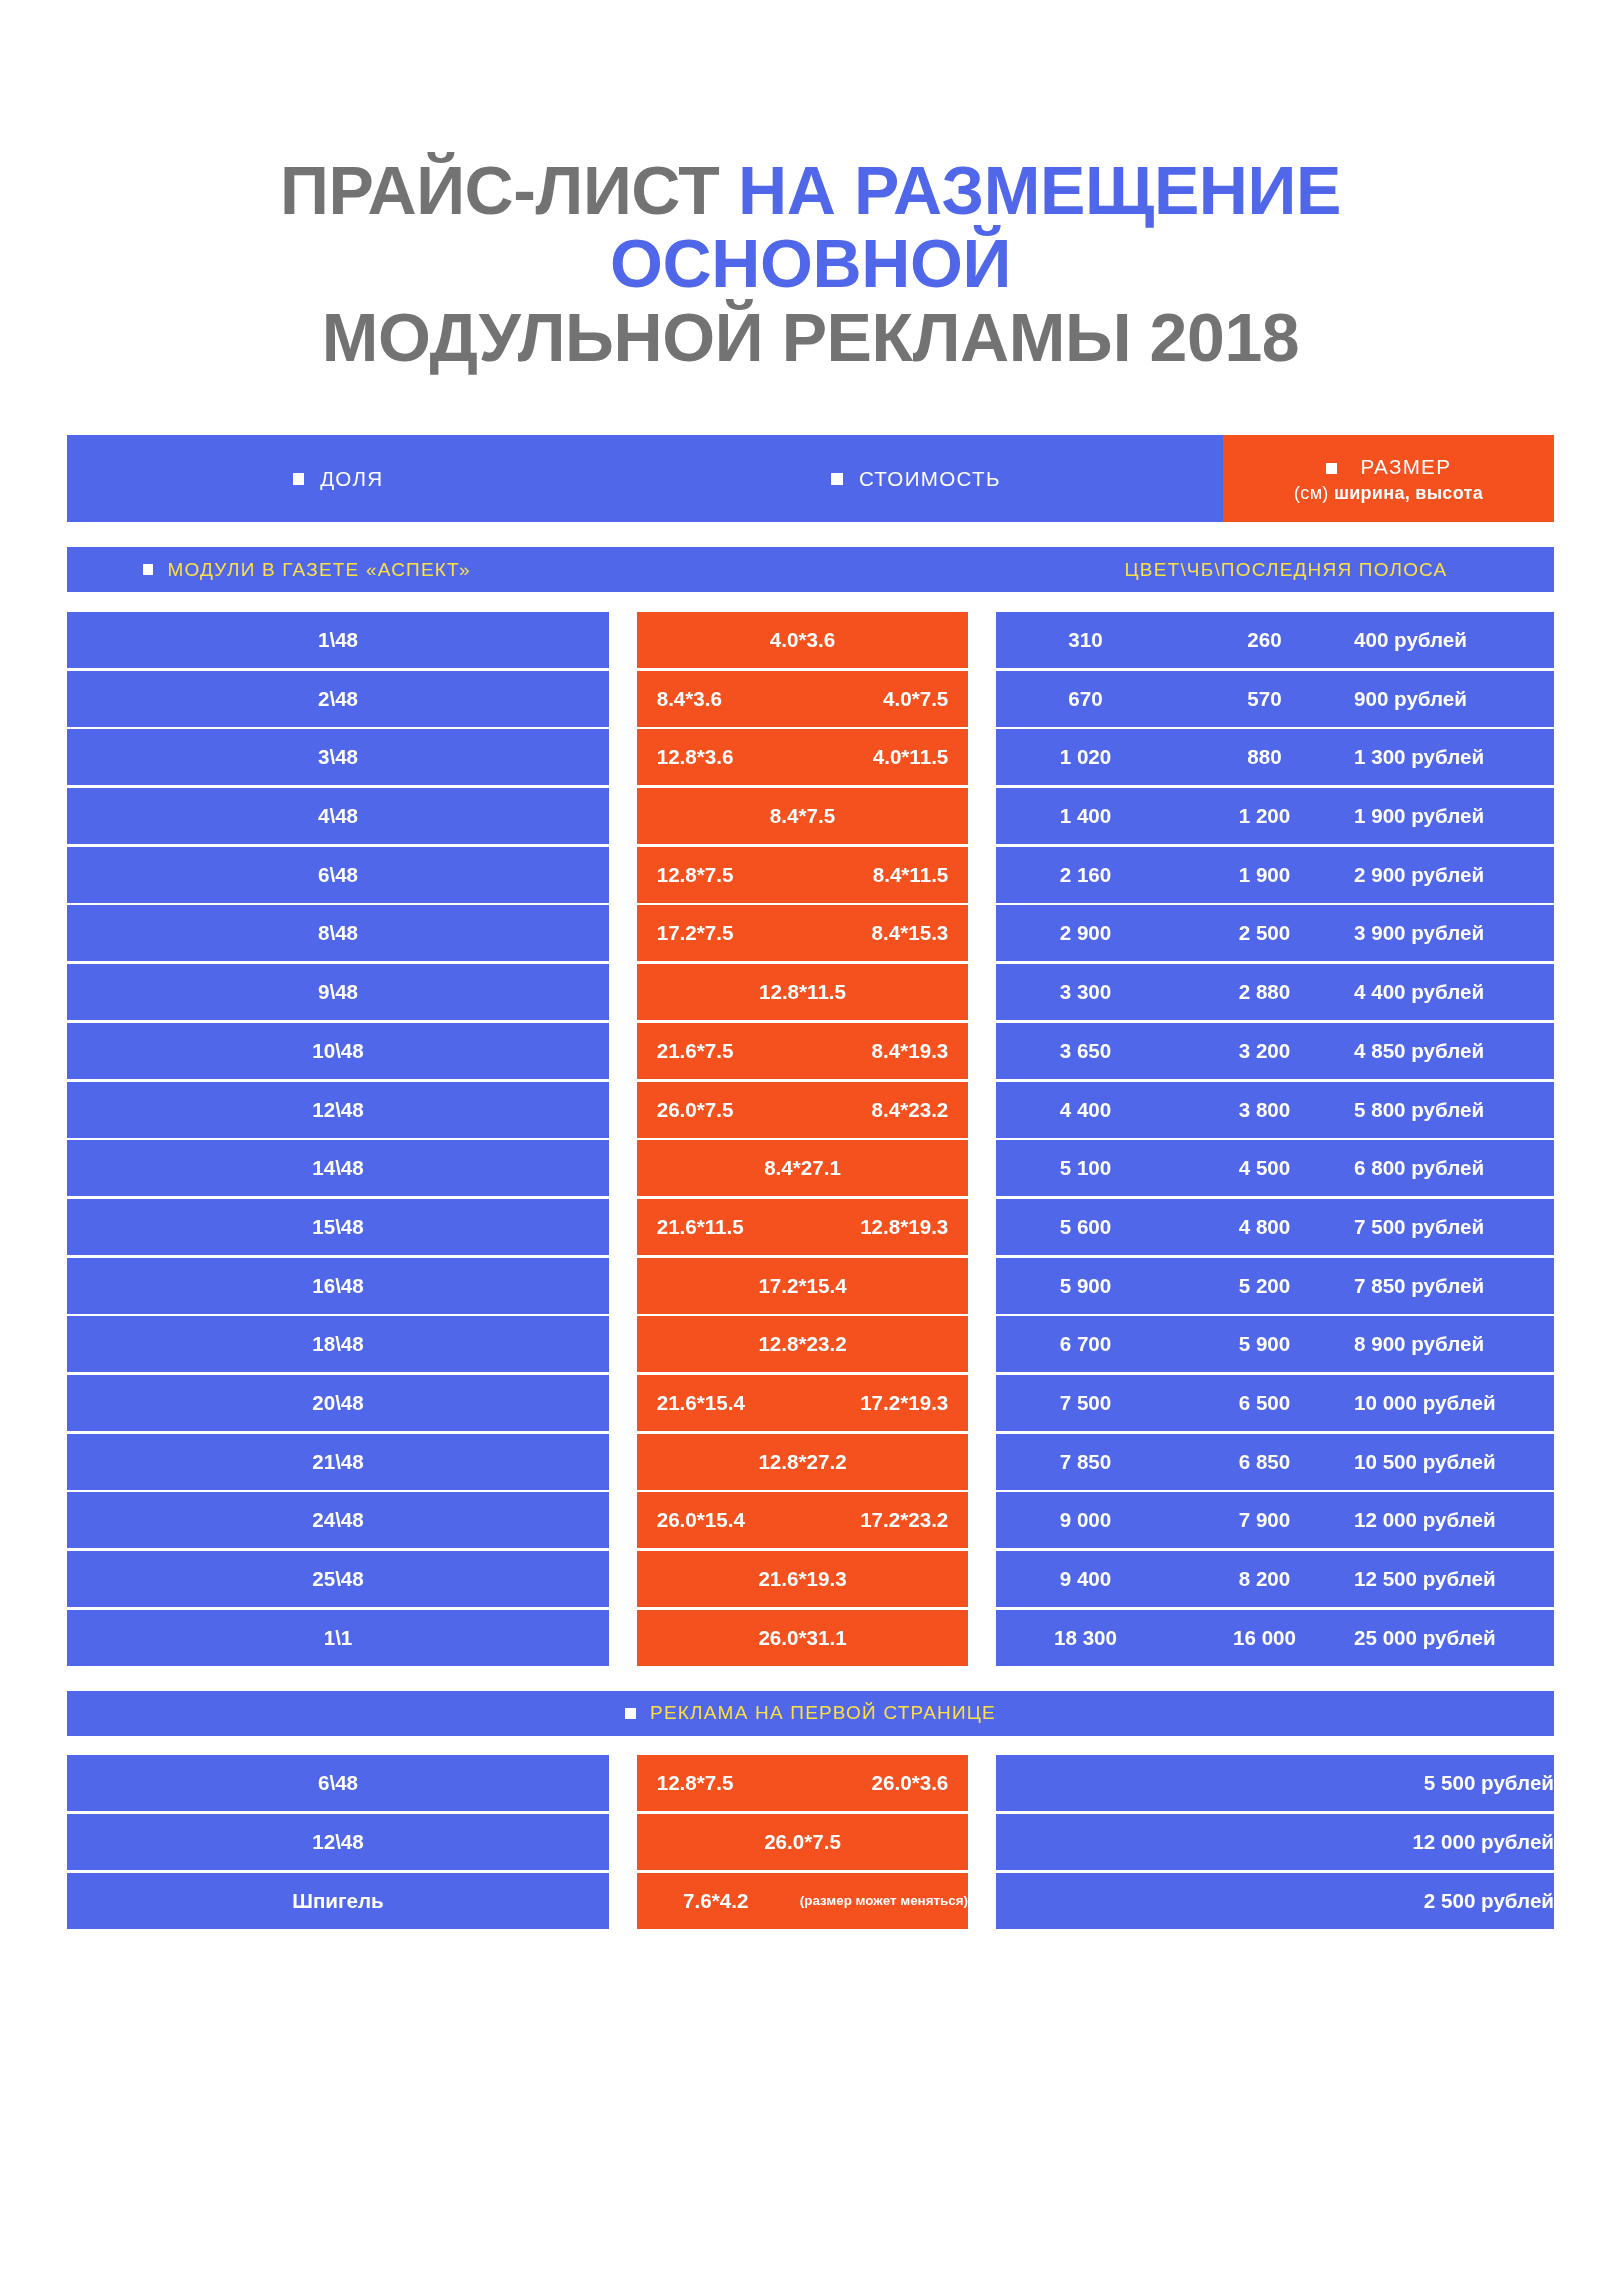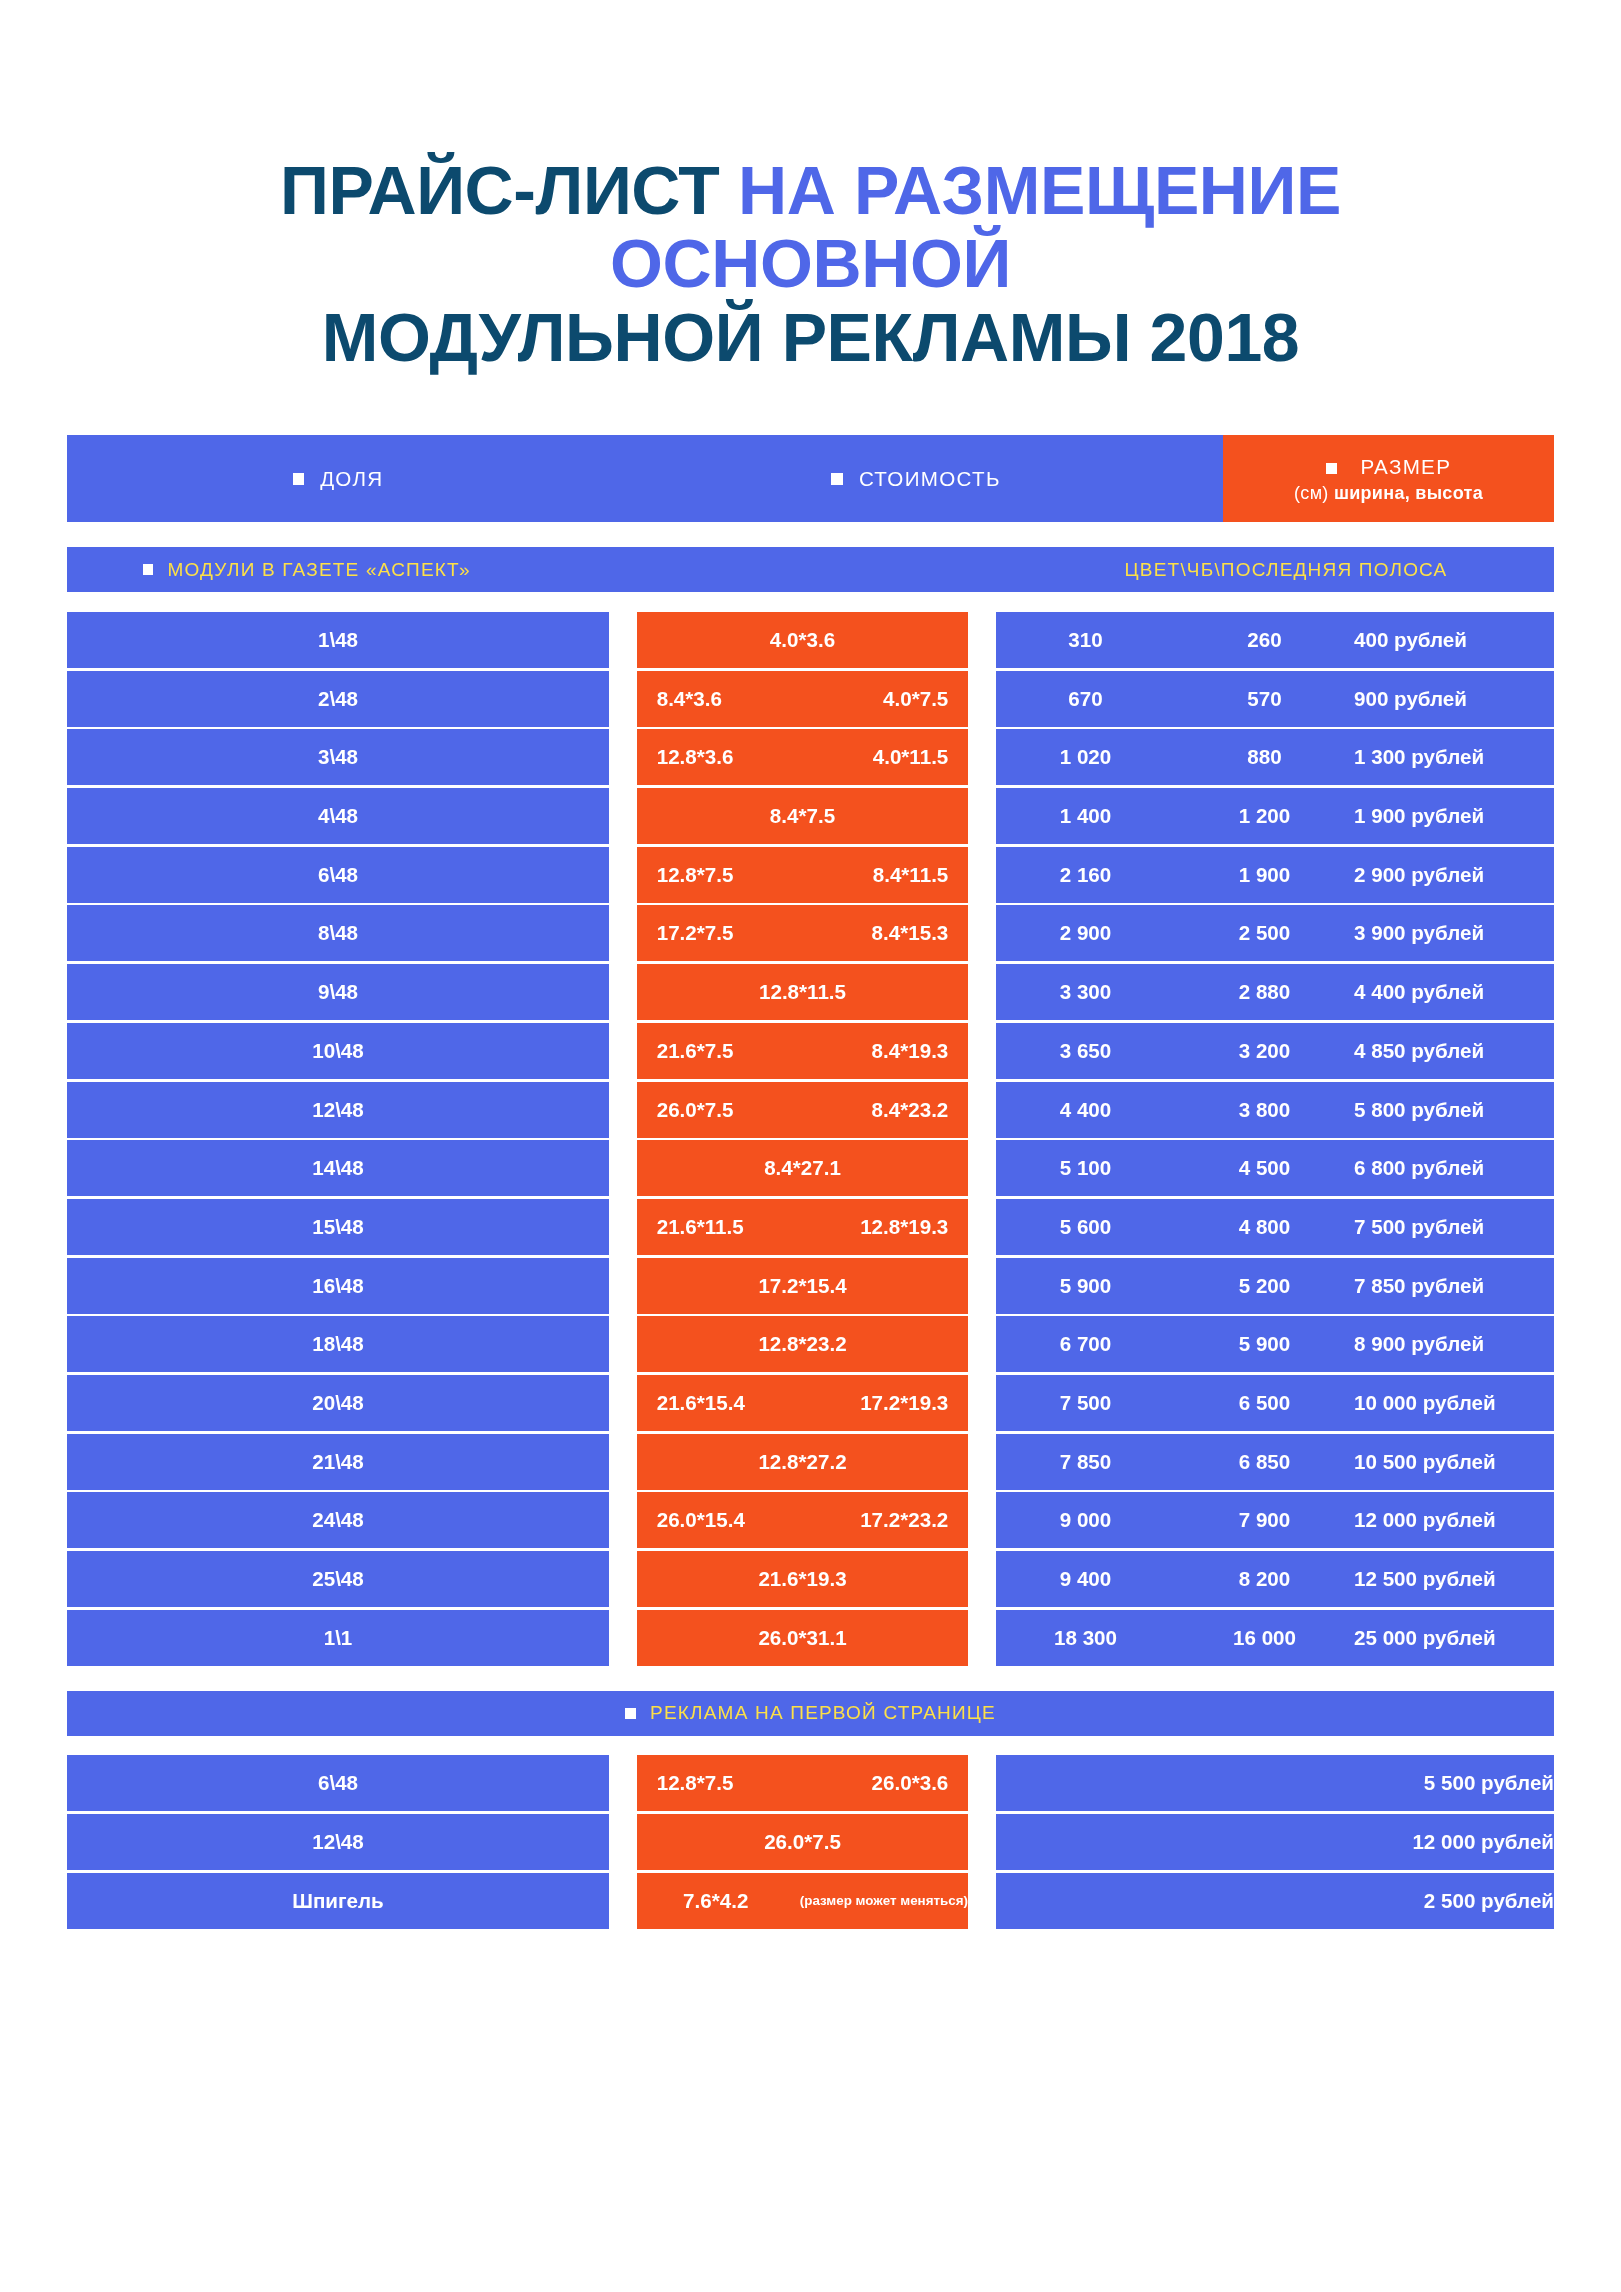--- a/index.html
+++ b/index.html
@@ -26,21 +26,21 @@
     padding-top: 154px;
     text-align: center;
     line-height: 1.08;
   }
   .title-line {
     font-size: 68px;
     font-weight: bold;
     letter-spacing: -0.4px;
     white-space: nowrap;
   }
-  .t-orange { color: #0c4a6e; }
+  .t-orange { color: #737373; }
   .t-blue   { color: #4f67e8; }
 
   
   .cols-header {
     display: flex;
     gap: 0;
     margin-top: 61px;
   }
   .col-head {
     color: #ffffff;

